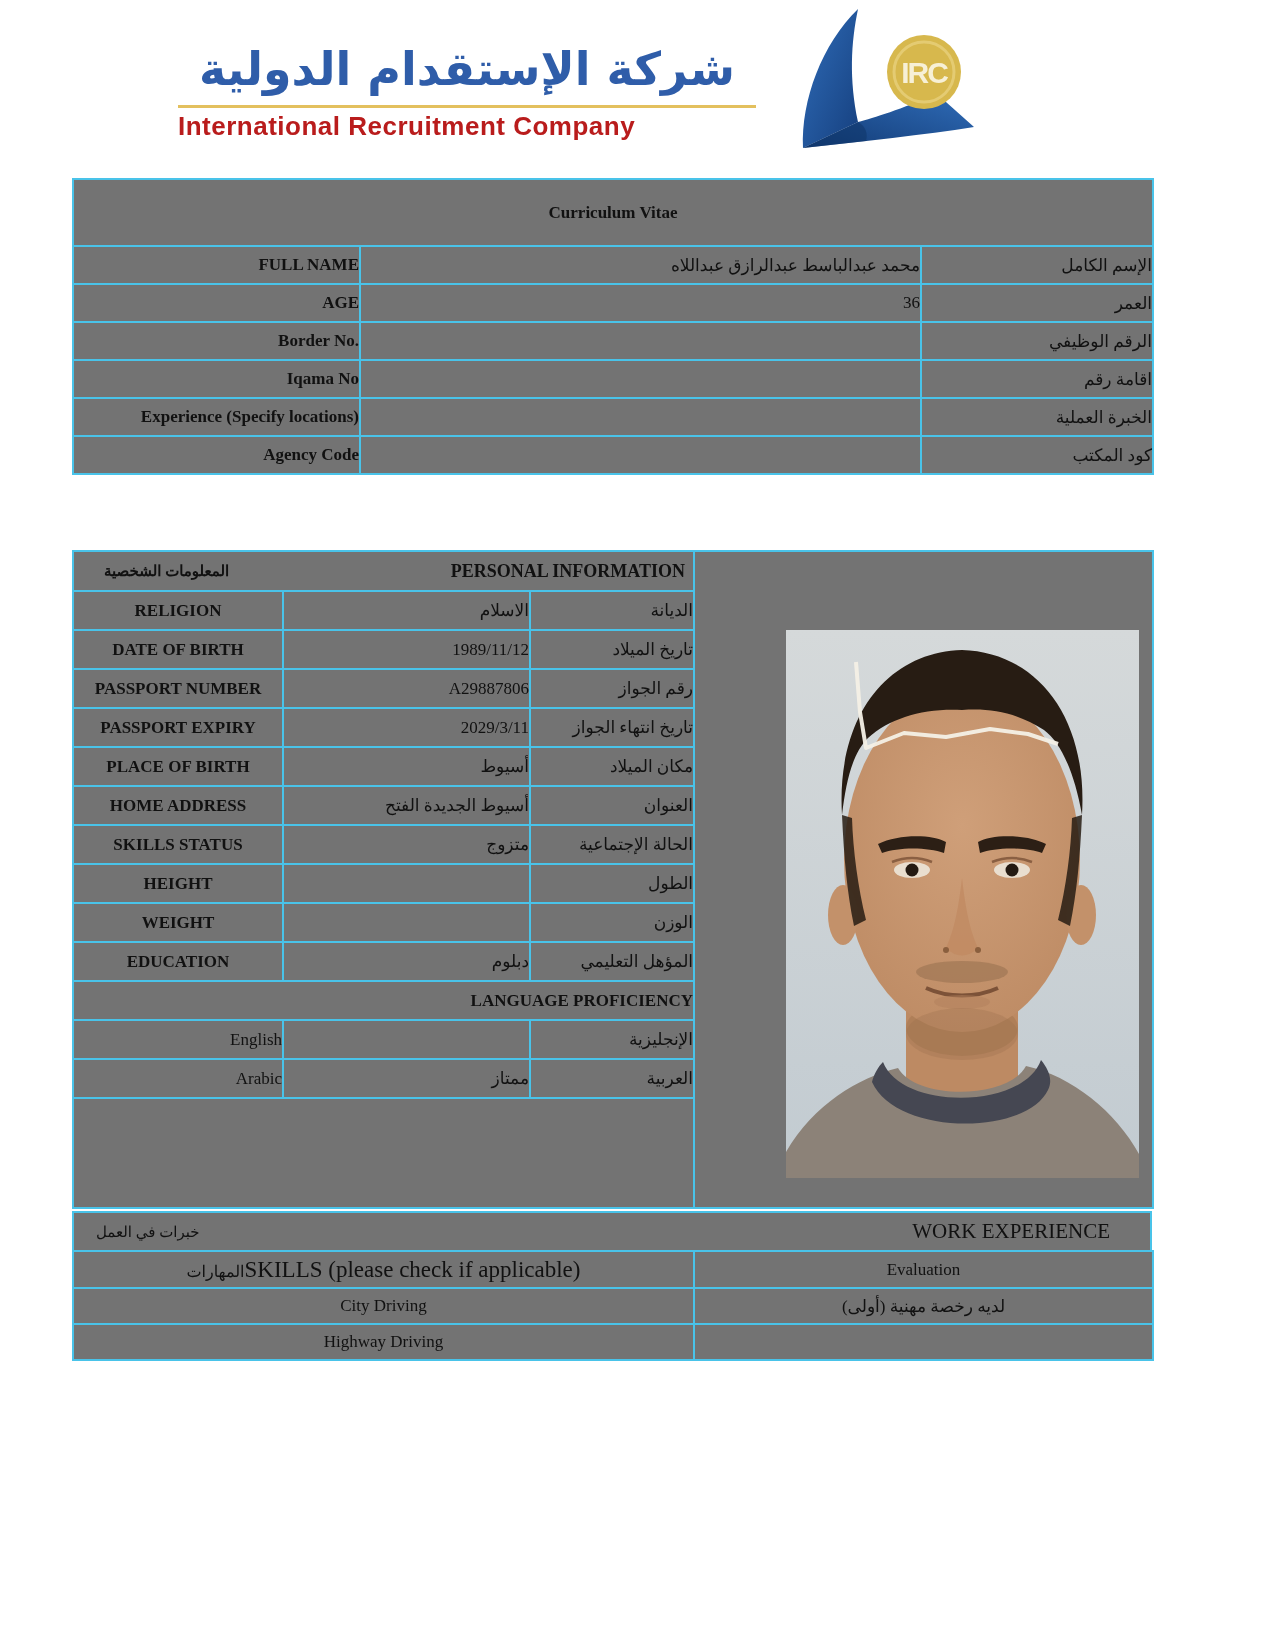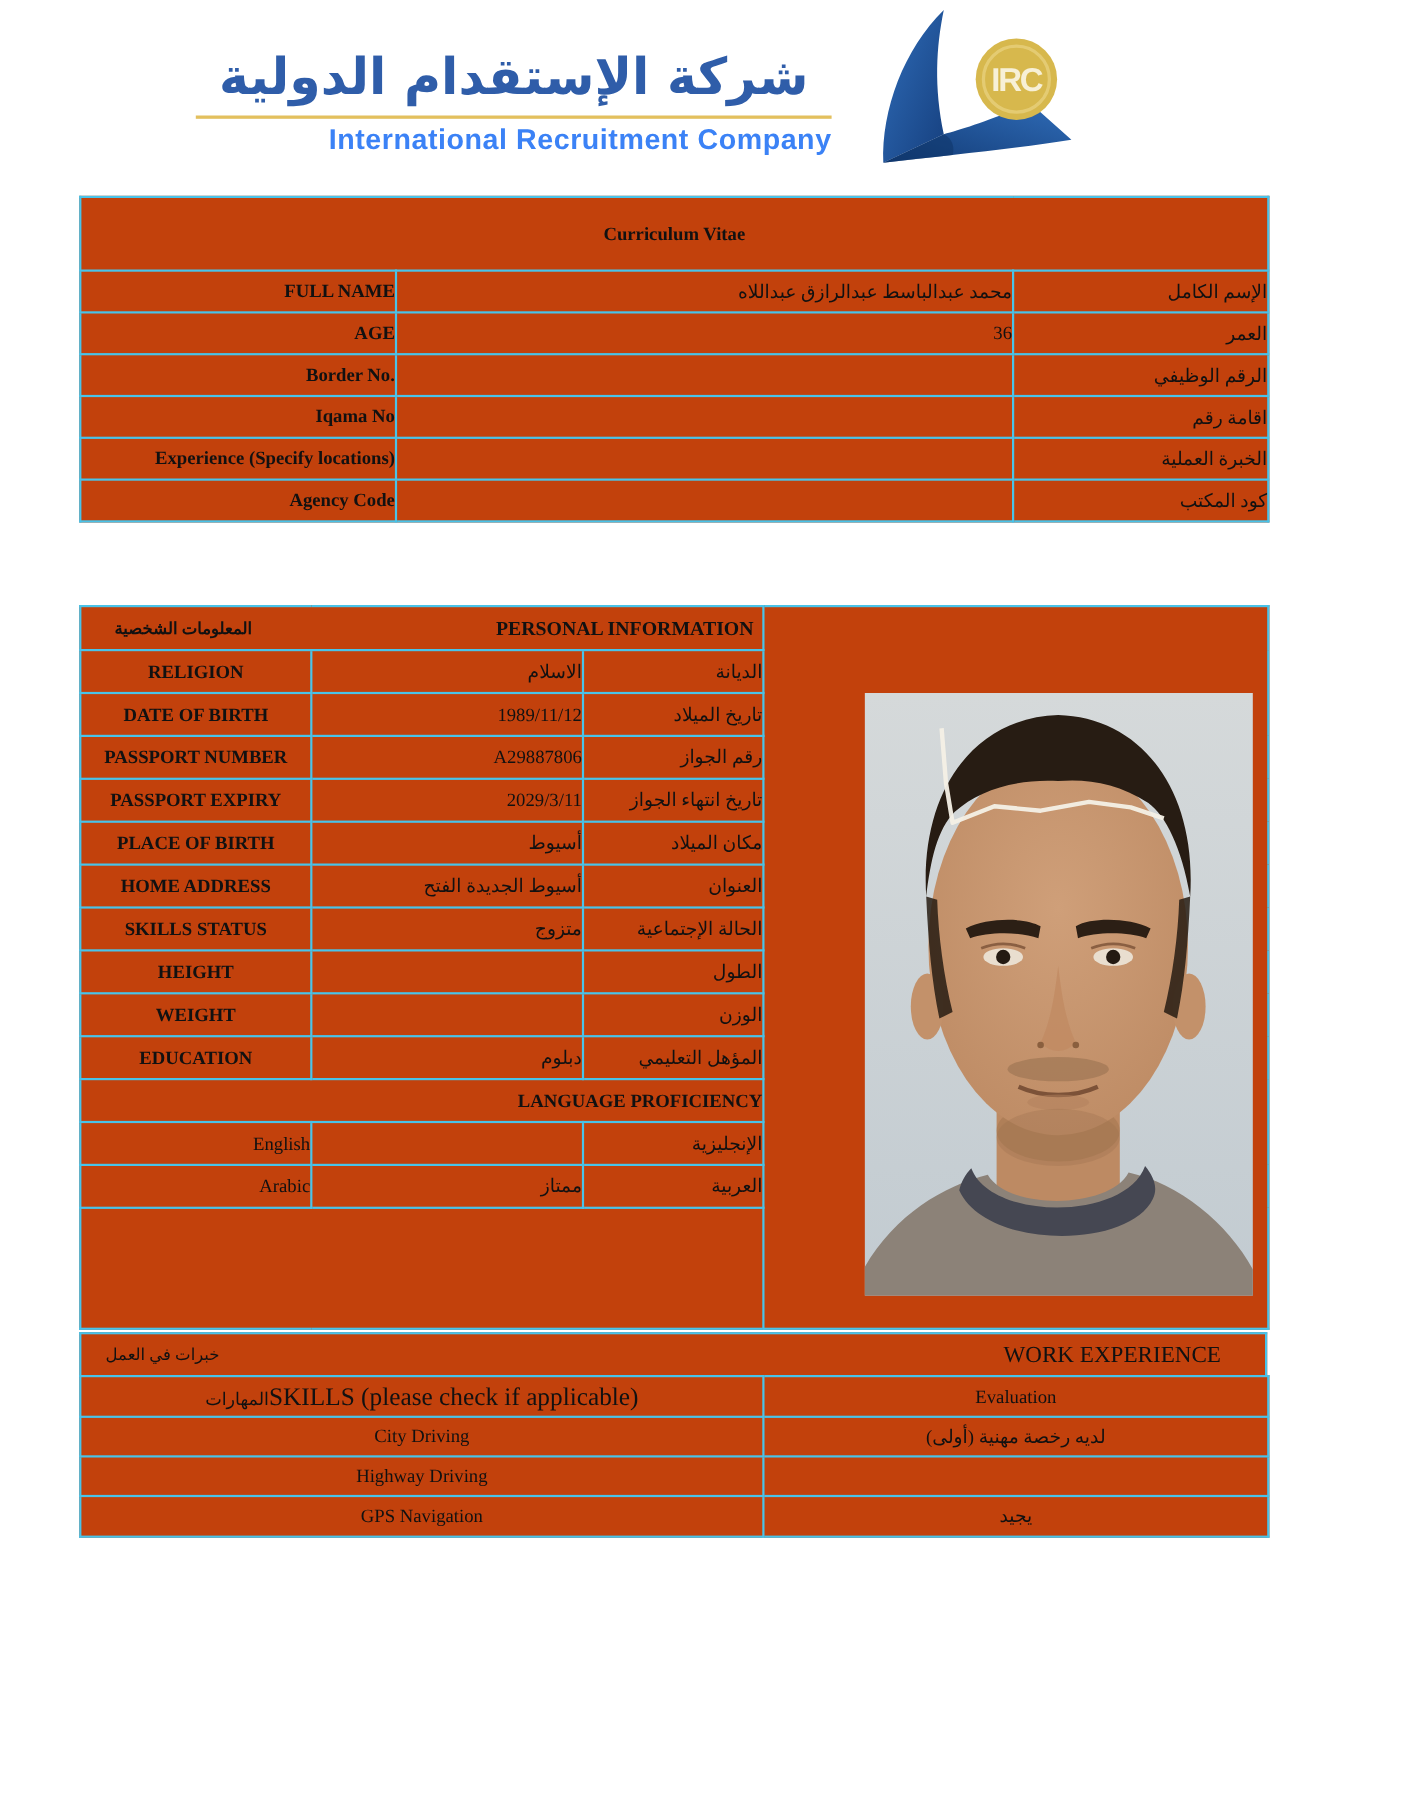--- a/index.html
+++ b/index.html
@@ -5,25 +5,25 @@
   html,body{margin:0;padding:0;background:#ffffff;}
   .page{position:relative;width:1275px;height:1650px;background:#ffffff;overflow:hidden;
         font-family:"Liberation Serif","DejaVu Serif",serif;color:#111;padding-left:33px;}
 
   
   .logo-text{position:absolute;left:178px;top:34px;width:578px;}
   .logo-ar{font-family:"DejaVu Sans",sans-serif;font-weight:bold;font-size:46px;line-height:70px;
            color:#2f5da9;text-align:center;direction:rtl;white-space:nowrap;}
   .logo-underline{height:3px;background:#e3c05e;margin-top:1px;}
   .logo-en{font-family:"Liberation Sans","DejaVu Sans",sans-serif;font-weight:bold;font-size:26px;
-           letter-spacing:.5px;color:#3b82f6;text-align:right;margin-top:3px;white-space:nowrap;}
+           letter-spacing:.5px;color:#b91c1c;text-align:left;margin-top:3px;white-space:nowrap;}
   .logo-mark{position:absolute;left:768px;top:6px;width:210px;height:148px;}
 
   
-  table.tbl{position:absolute;border-collapse:collapse;table-layout:fixed;background:#c2410c;}
+  table.tbl{position:absolute;border-collapse:collapse;table-layout:fixed;background:#737373;}
   table.tbl td{border:2px solid #49c3e9;padding:0;vertical-align:middle;font-size:17px;
                overflow:hidden;white-space:nowrap;}
   .cv-title{font-size:29px;font-weight:bold;text-align:center;}
   .lab{font-weight:bold;text-align:right;padding-right:9px;font-size:16px;}
   .lab-sm{font-weight:bold;text-align:center;padding-right:8px;font-size:15px;}
   .val{text-align:right;font-size:17px;}
   .val-right{text-align:right;direction:rtl;padding-left:2px;font-size:16px;}
   .arb{text-align:right;direction:rtl;padding-left:0;padding-right:12px;font-size:16px;}
   .arb2{text-align:right;direction:rtl;padding-right:8px;font-size:15px;}
   .ph-header{display:flex;justify-content:space-between;align-items:center;
@@ -283,20 +283,16 @@
       <td class="skc">Evaluation</td>
     </tr>
     <tr style="height:36px">
       <td class="skc">City Driving</td>
       <td class="ev-ar">لديه رخصة مهنية (أولى)</td>
     </tr>
     <tr style="height:36px">
       <td class="skc">Highway Driving</td>
       <td class="ev-ar"></td>
     </tr>
-    <tr style="height:37px">
-      <td class="skc">GPS Navigation</td>
-      <td class="ev-ar">يجيد</td>
-    </tr>
   </tbody>
     </table>
 
 </div>
 
 </body></html>

